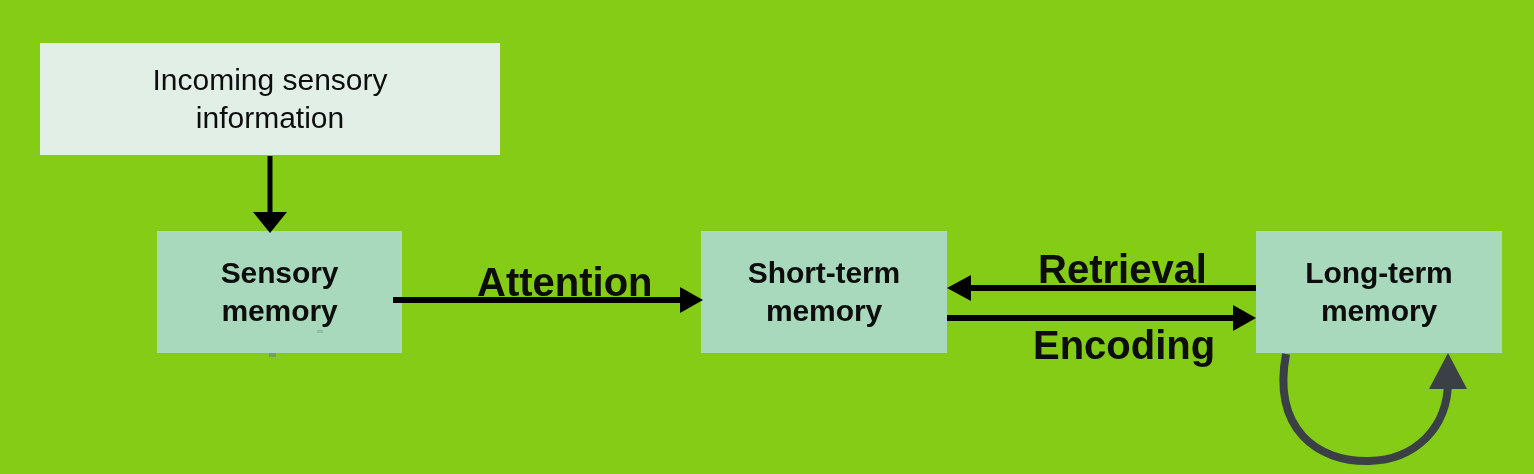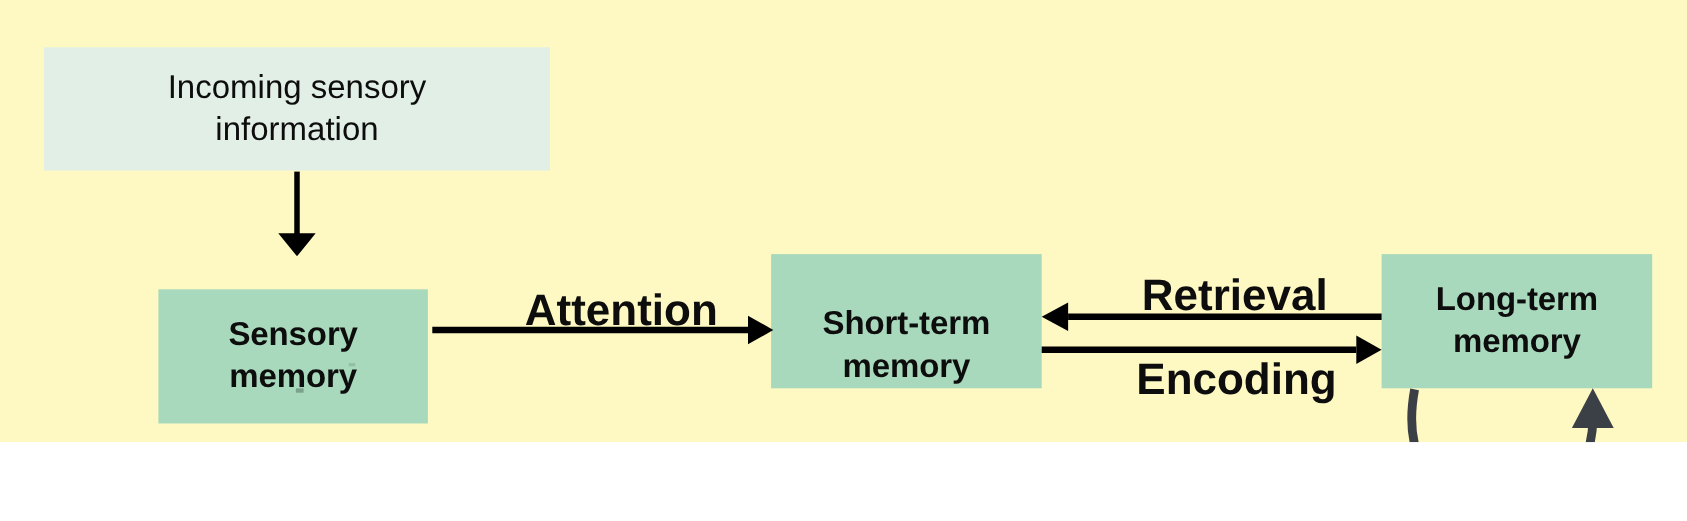--- a/index.html
+++ b/index.html
@@ -7,22 +7,22 @@
     margin: 0;
     padding: 0;
     background: #ffffff;
   }
   body {
     font-family: "Liberation Sans", "DejaVu Sans", sans-serif;
   }
   #canvas {
     position: relative;
     width: 1534px;
-    height: 402px;
-    background: #fef9c3;
+    height: 474px;
+    background: #84cc16;
     overflow: hidden;
   }
   .box {
     position: absolute;
     display: flex;
     align-items: center;
     justify-content: center;
     text-align: center;
     box-sizing: border-box;
     color: #0d0d0d;
@@ -70,26 +70,26 @@
 </head>
 <body>
 
 <div id="canvas">
 
   <div class="box box-light" style="left:40px; top:43px; width:460px; height:112px;">
     <span class="box-label">Incoming sensory
 information</span>
   </div>
 
-  <div class="box box-solid" style="left:144px; top:231px; width:245px; height:122px;margin-top:32px;">
+  <div class="box box-solid" style="left:157px; top:231px; width:245px; height:122px;">
     <span class="box-label">Sensory
 memory</span>
   </div>
 
-  <div class="box box-solid" style="left:701px; top:231px; width:246px; height:122px;align-items:flex-end;">
+  <div class="box box-solid" style="left:701px; top:231px; width:246px; height:122px;">
     <span class="box-label">Short-term
 memory</span>
   </div>
 
   <div class="box box-solid" style="left:1256px; top:231px; width:246px; height:122px;justify-content:center;">
     <span class="box-label">Long-term
 memory</span>
   </div>
 
   <div class="speck" style="left:269px; top:353px; width:7px; height:4px;"></div>

